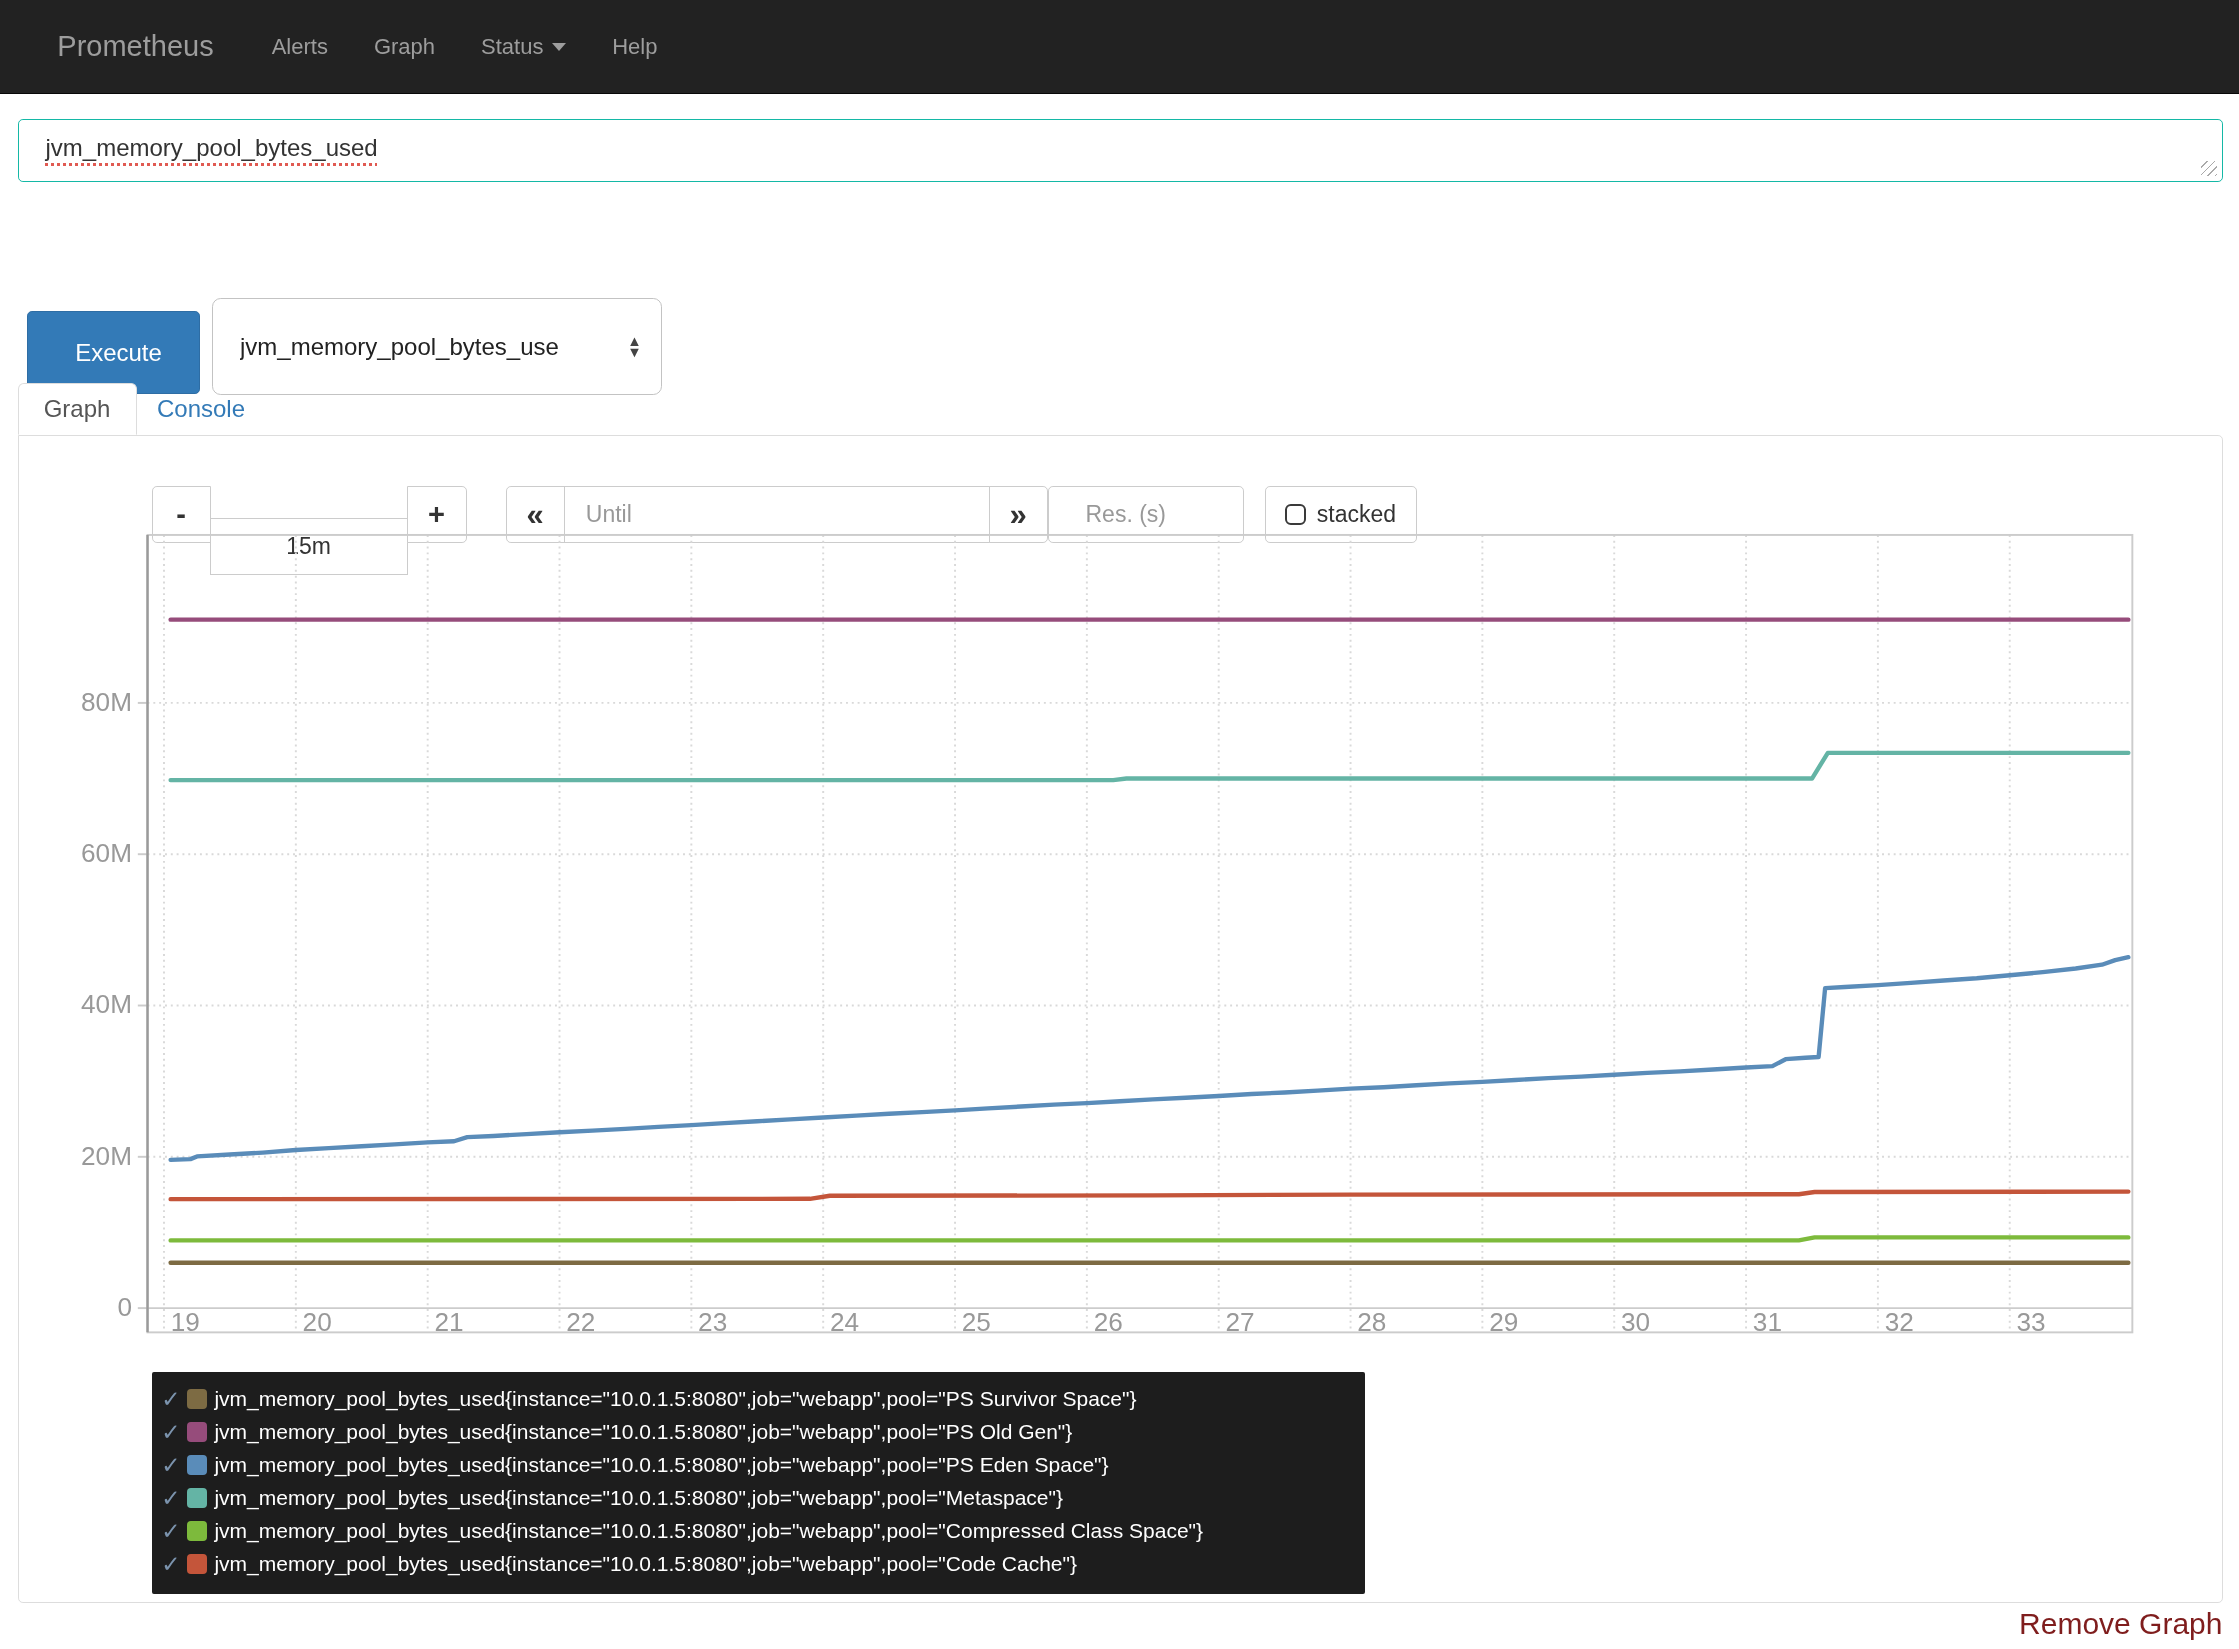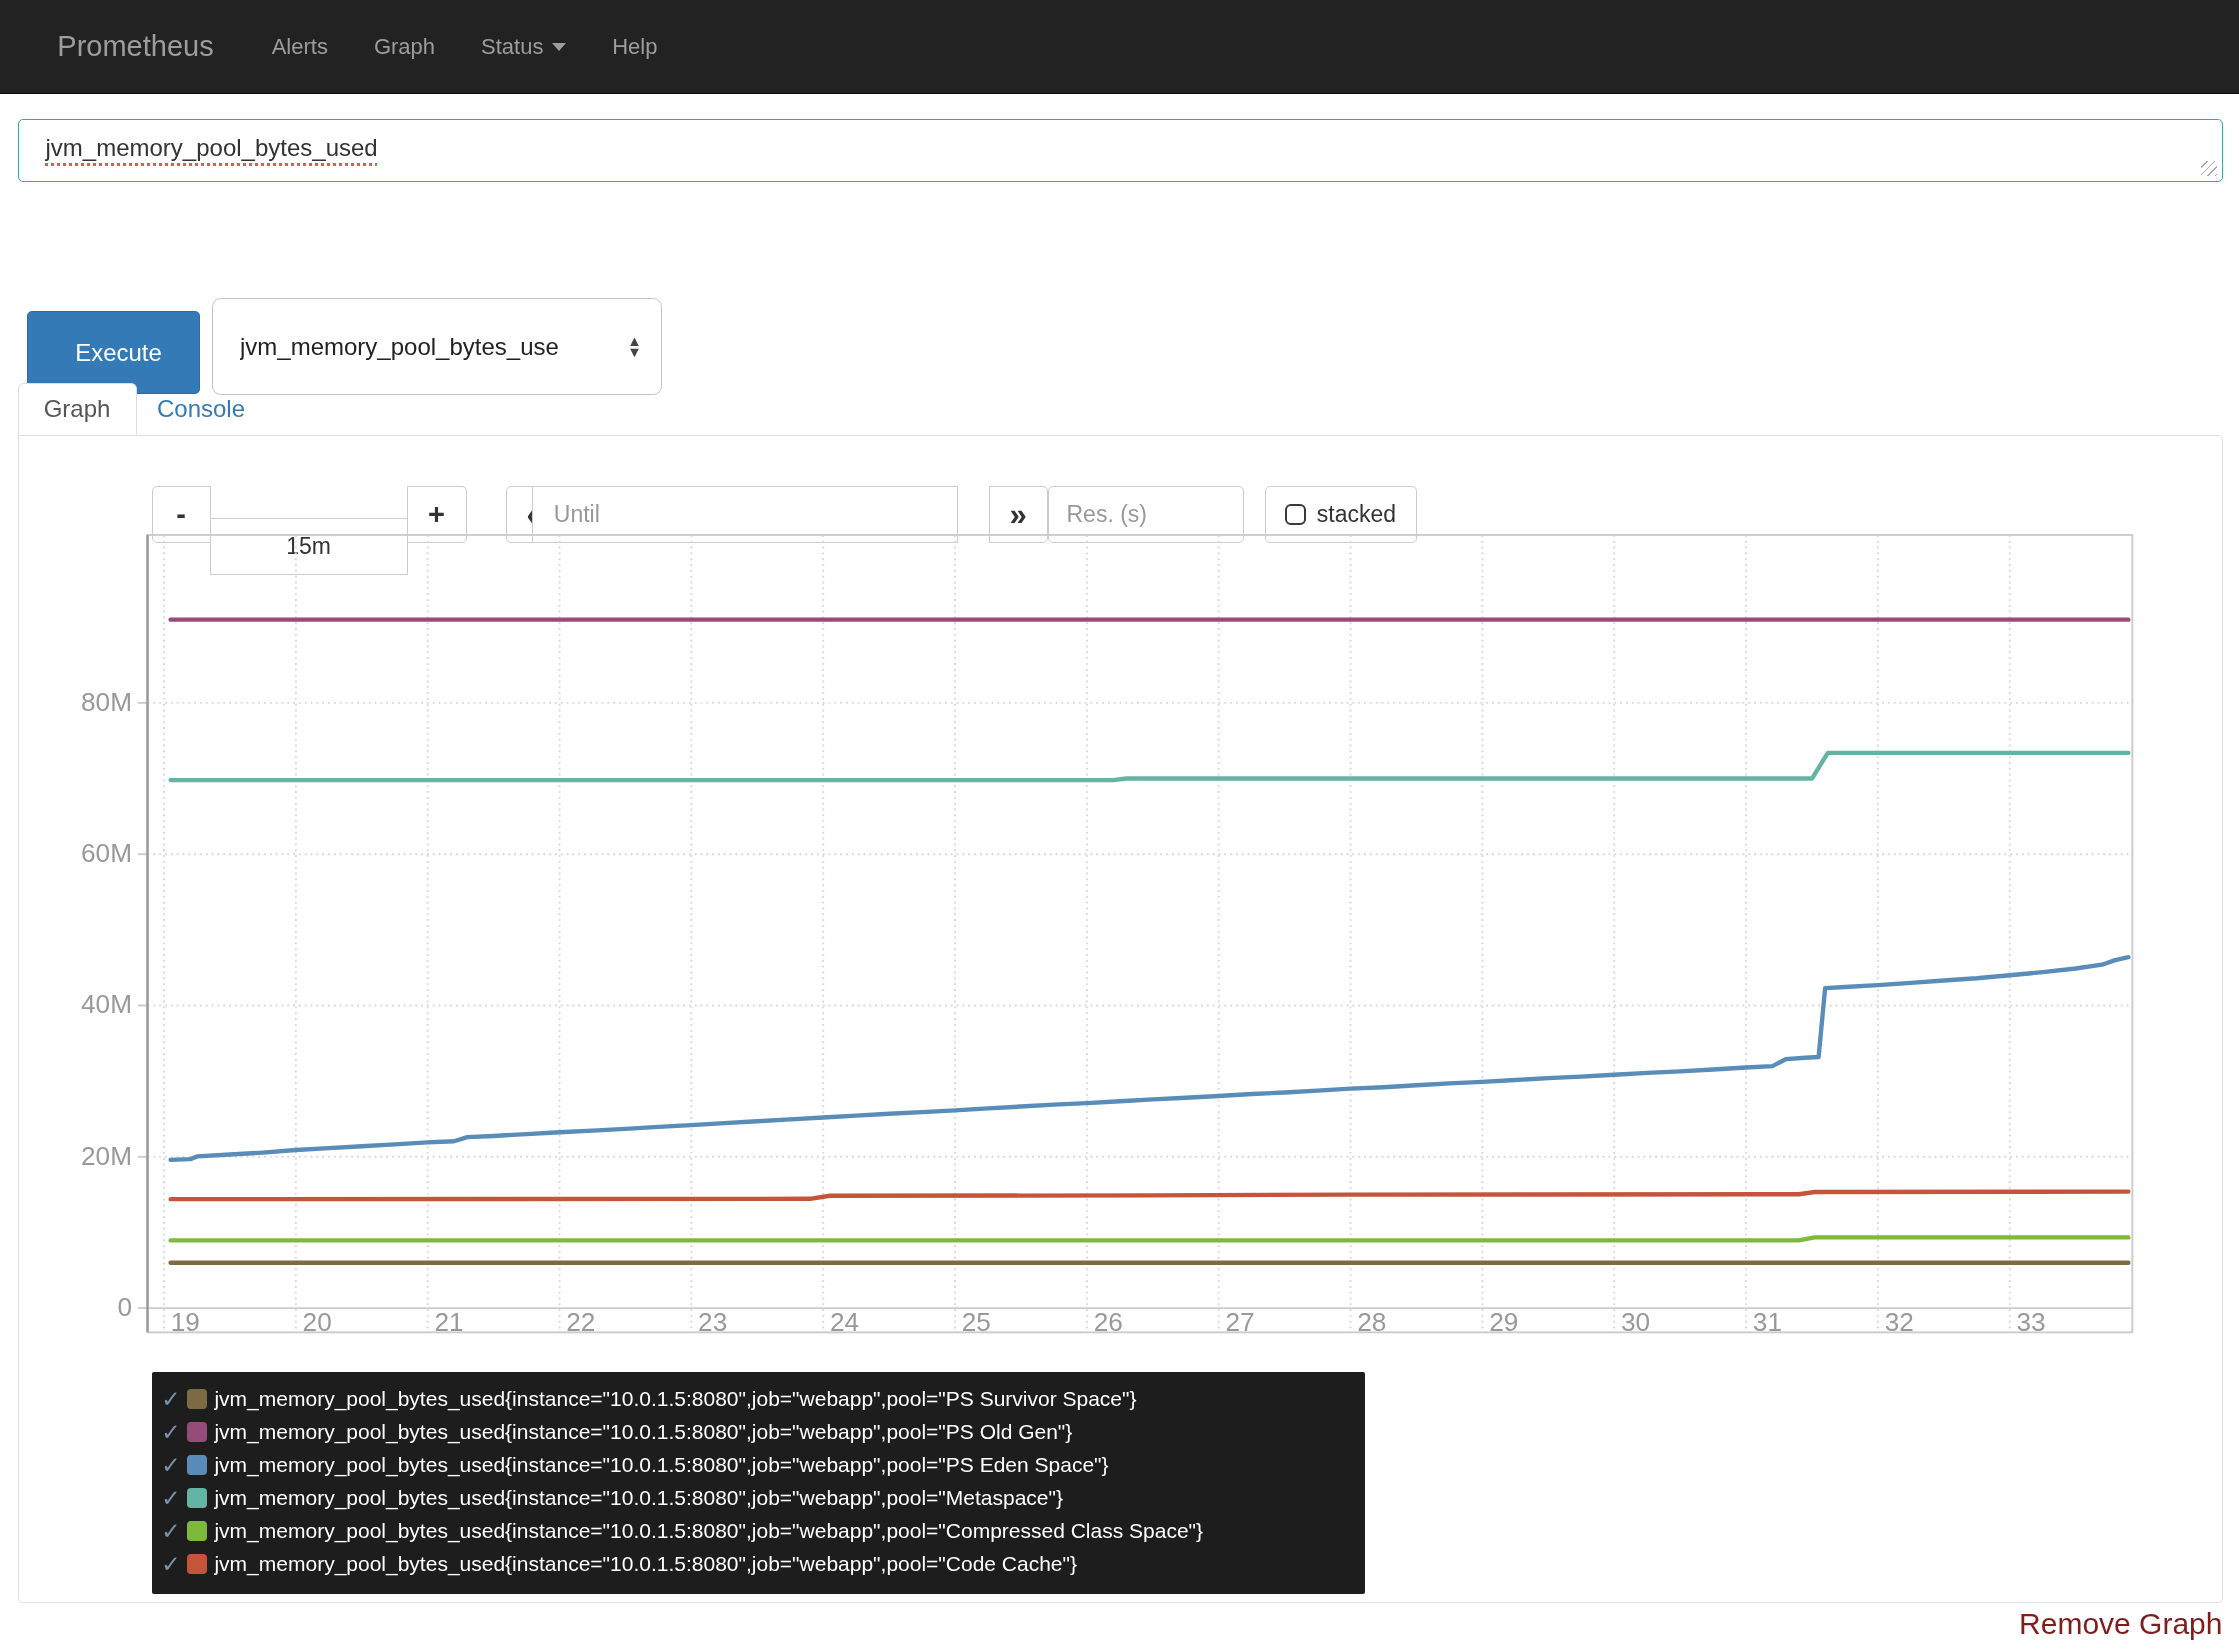--- a/index.html
+++ b/index.html
@@ -123,28 +123,28 @@
     <div class="tb" style="left:191px;width:198px;margin-top:32px;">
         <span>15m</span>
       </div>
     <div class="tb tb-btn rounded-r" style="left:388px;width:60px;font-size:29px;">
         <span>+</span>
       </div>
 
     <div class="tb tb-btn rounded-l" style="left:487px;width:59px;">
         <span class="arrow-glyph">«</span>
       </div>
-    <div class="tb tb-input" style="left:513px;width:426px;">
+    <div class="tb tb-input" style="left:545px;width:426px;">
         <span class="placeholder">Until</span>
       </div>
     <div class="tb tb-btn rounded-r" style="left:970px;width:59px;">
         <span class="arrow-glyph">»</span>
       </div>
 
-    <div class="tb tb-input" style="left:1029px;width:196px;border-radius:4.9px;padding-left:18px;text-align:center;">
+    <div class="tb tb-input" style="left:1029px;width:196px;border-radius:4.9px;padding-left:37px;text-align:center;">
         <span class="placeholder">Res. (s)</span>
       </div>
 
     <div class="tb stacked-box" style="left:1246px;width:152px;justify-content:center;">
       <span class="chk"></span>
       <span>stacked</span>
     </div>
 
     <svg id="chart" class="chart-svg" width="2205" height="1168" viewBox="18 448 2272 1204">
         <line x1="166.98771172367984" y1="550" x2="166.98771172367984" y2="1372" stroke="#d9d9d9" stroke-width="2" stroke-dasharray="2 4"></line>

